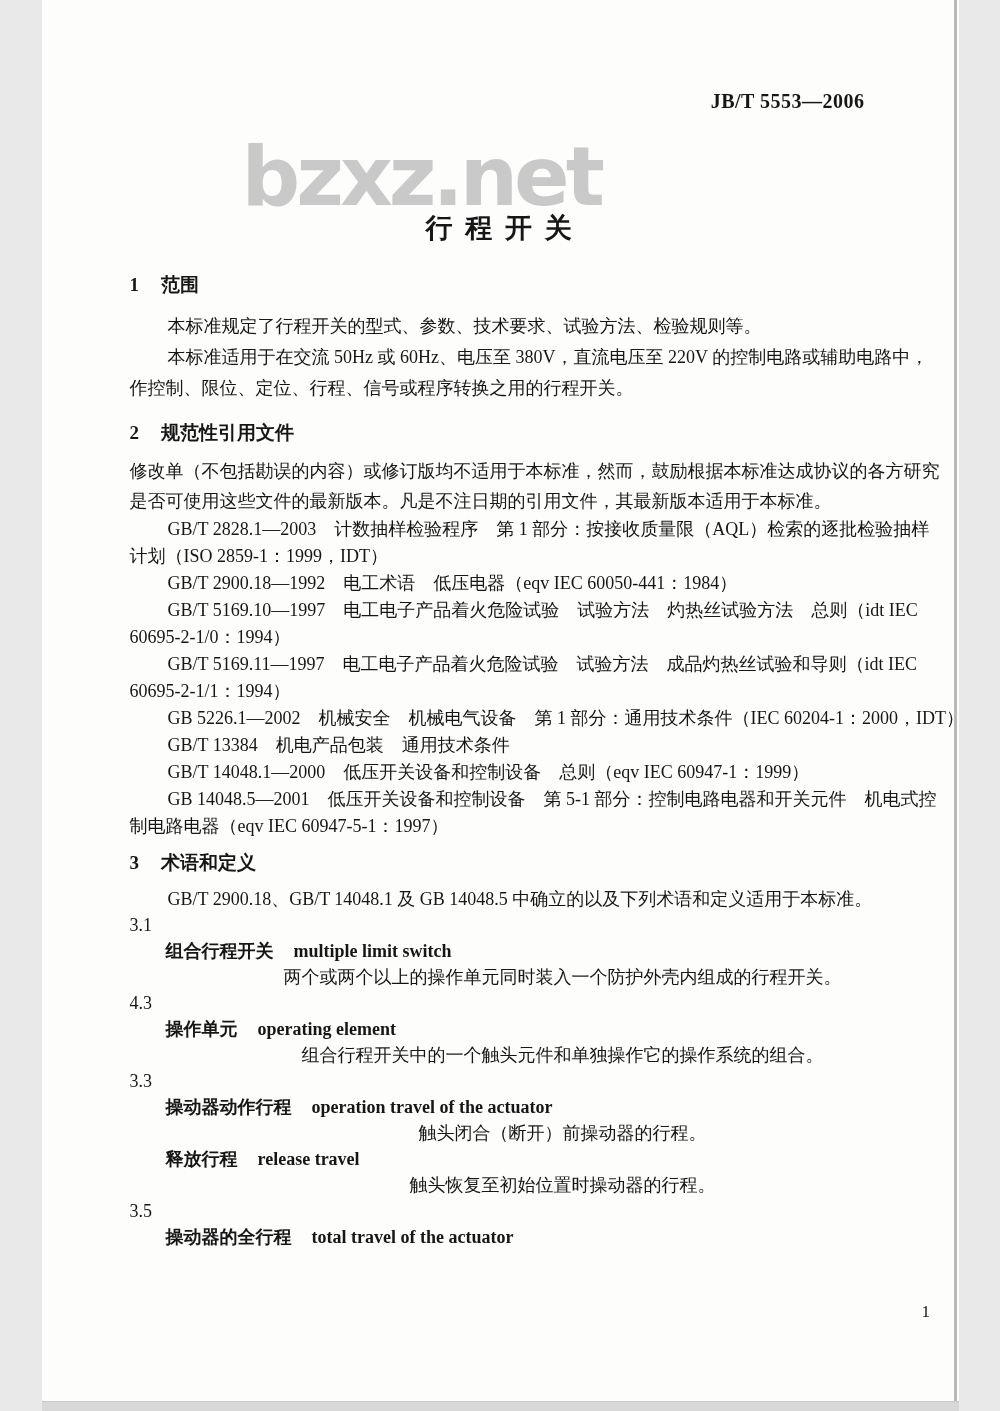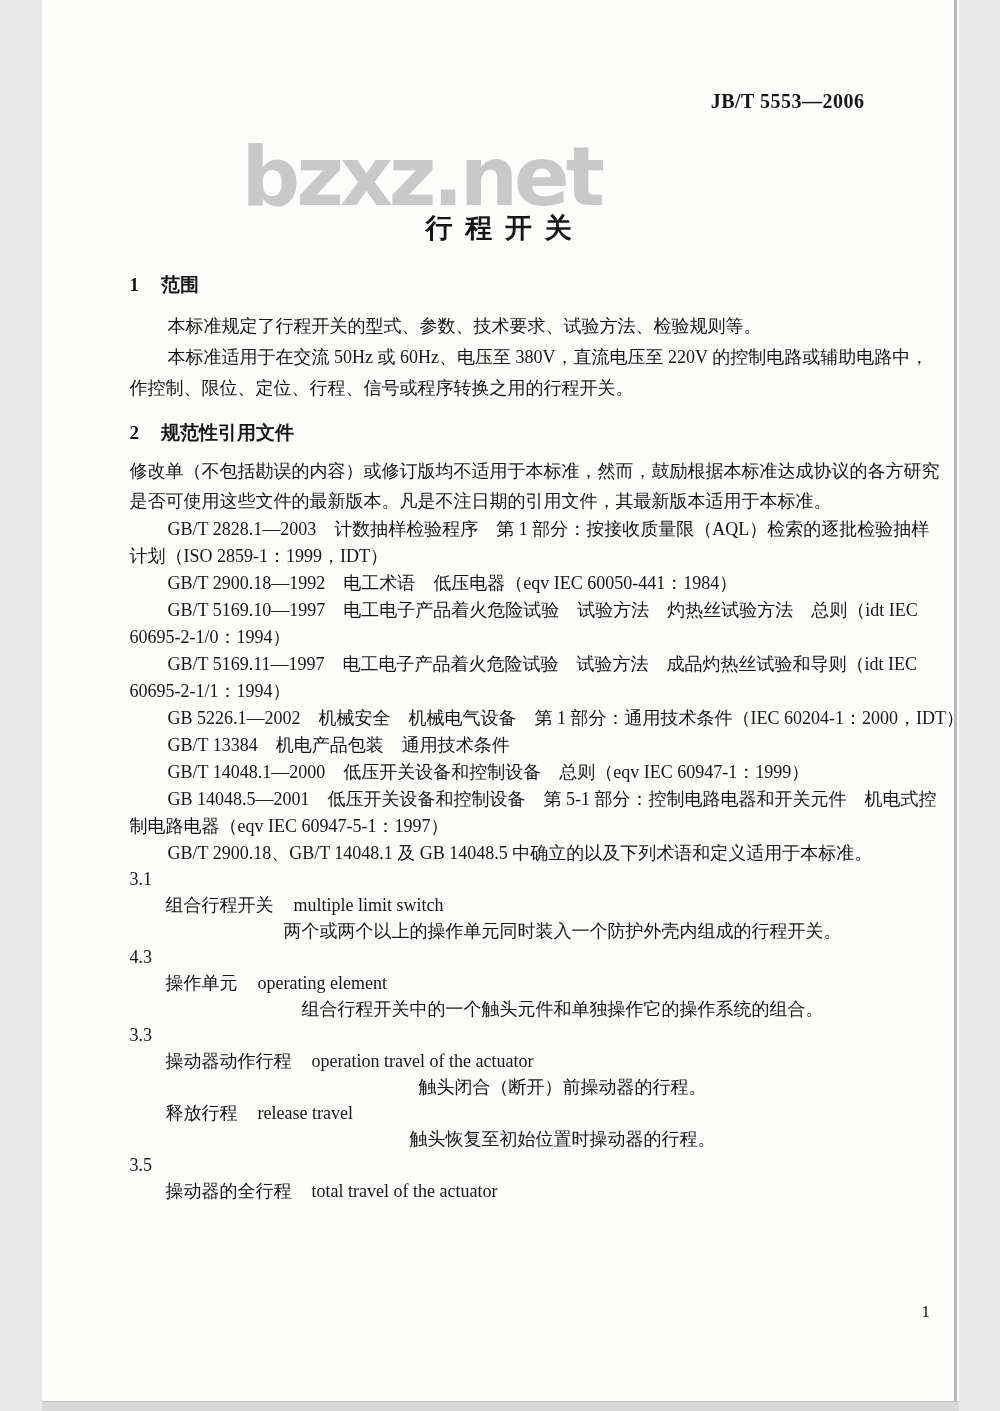--- a/index.html
+++ b/index.html
@@ -44,21 +44,21 @@
   .sec-heading.h2 { margin: 16px 0 10px 0; }
   .sec-heading.h3 { margin: 10px 0 10px 0; }
   .sec-num { margin-right: 22px; }
   .line { white-space: nowrap; }
   .p31 .line { line-height: 31px; }
   .p30 .line { line-height: 30px; }
   .refs .line { line-height: 27px; }
   .ind { text-indent: 38px; }
   .terms-area { line-height: 26px; }
   .term-num { line-height: 26px; }
-  .term-line { padding-left: 36px; line-height: 26px; font-weight: normal; white-space: nowrap; }
+  .term-line { padding-left: 36px; line-height: 26px; font-weight: bold; white-space: nowrap; }
   .term-en { margin-left: 20px; }
   .term-def { padding-left: 36px; line-height: 26px; white-space: nowrap; text-align: center; }
   .intro-line { line-height: 26px; }
   .page-number {
     position: absolute; top: 1302px; left: 880px; font-size: 17px;
   }
 </style>
 </head>
 <body>
 
@@ -96,20 +96,23 @@
       <div class="line">60695-2-1/0：1994）</div>
       <div class="line ind">GB/T 5169.11—1997　电工电子产品着火危险试验　试验方法　成品灼热丝试验和导则（idt IEC</div>
       <div class="line">60695-2-1/1：1994）</div>
       <div class="line ind">GB 5226.1—2002　机械安全　机械电气设备　第 1 部分：通用技术条件（IEC 60204-1：2000，IDT）</div>
       <div class="line ind">GB/T 13384　机电产品包装　通用技术条件</div>
       <div class="line ind">GB/T 14048.1—2000　低压开关设备和控制设备　总则（eqv IEC 60947-1：1999）</div>
       <div class="line ind">GB 14048.5—2001　低压开关设备和控制设备　第 5-1 部分：控制电路电器和开关元件　机电式控</div>
       <div class="line">制电路电器（eqv IEC 60947-5-1：1997）</div>
     </div>
 
+    <div class="sec-heading h3">
+      <span class="sec-num">3</span><span>术语和定义</span>
+    </div>
     <div class="terms-area">
       <div class="line ind intro-line">GB/T 2900.18、GB/T 14048.1 及 GB 14048.5 中确立的以及下列术语和定义适用于本标准。</div>
 
       <div class="term-block">
         <div class="term-num">3.1</div>
         <div class="term-line"><span>组合行程开关</span><span class="term-en">multiple limit switch</span></div>
         <div class="term-def">两个或两个以上的操作单元同时装入一个防护外壳内组成的行程开关。</div>
       </div>
 
       <div class="term-block">

